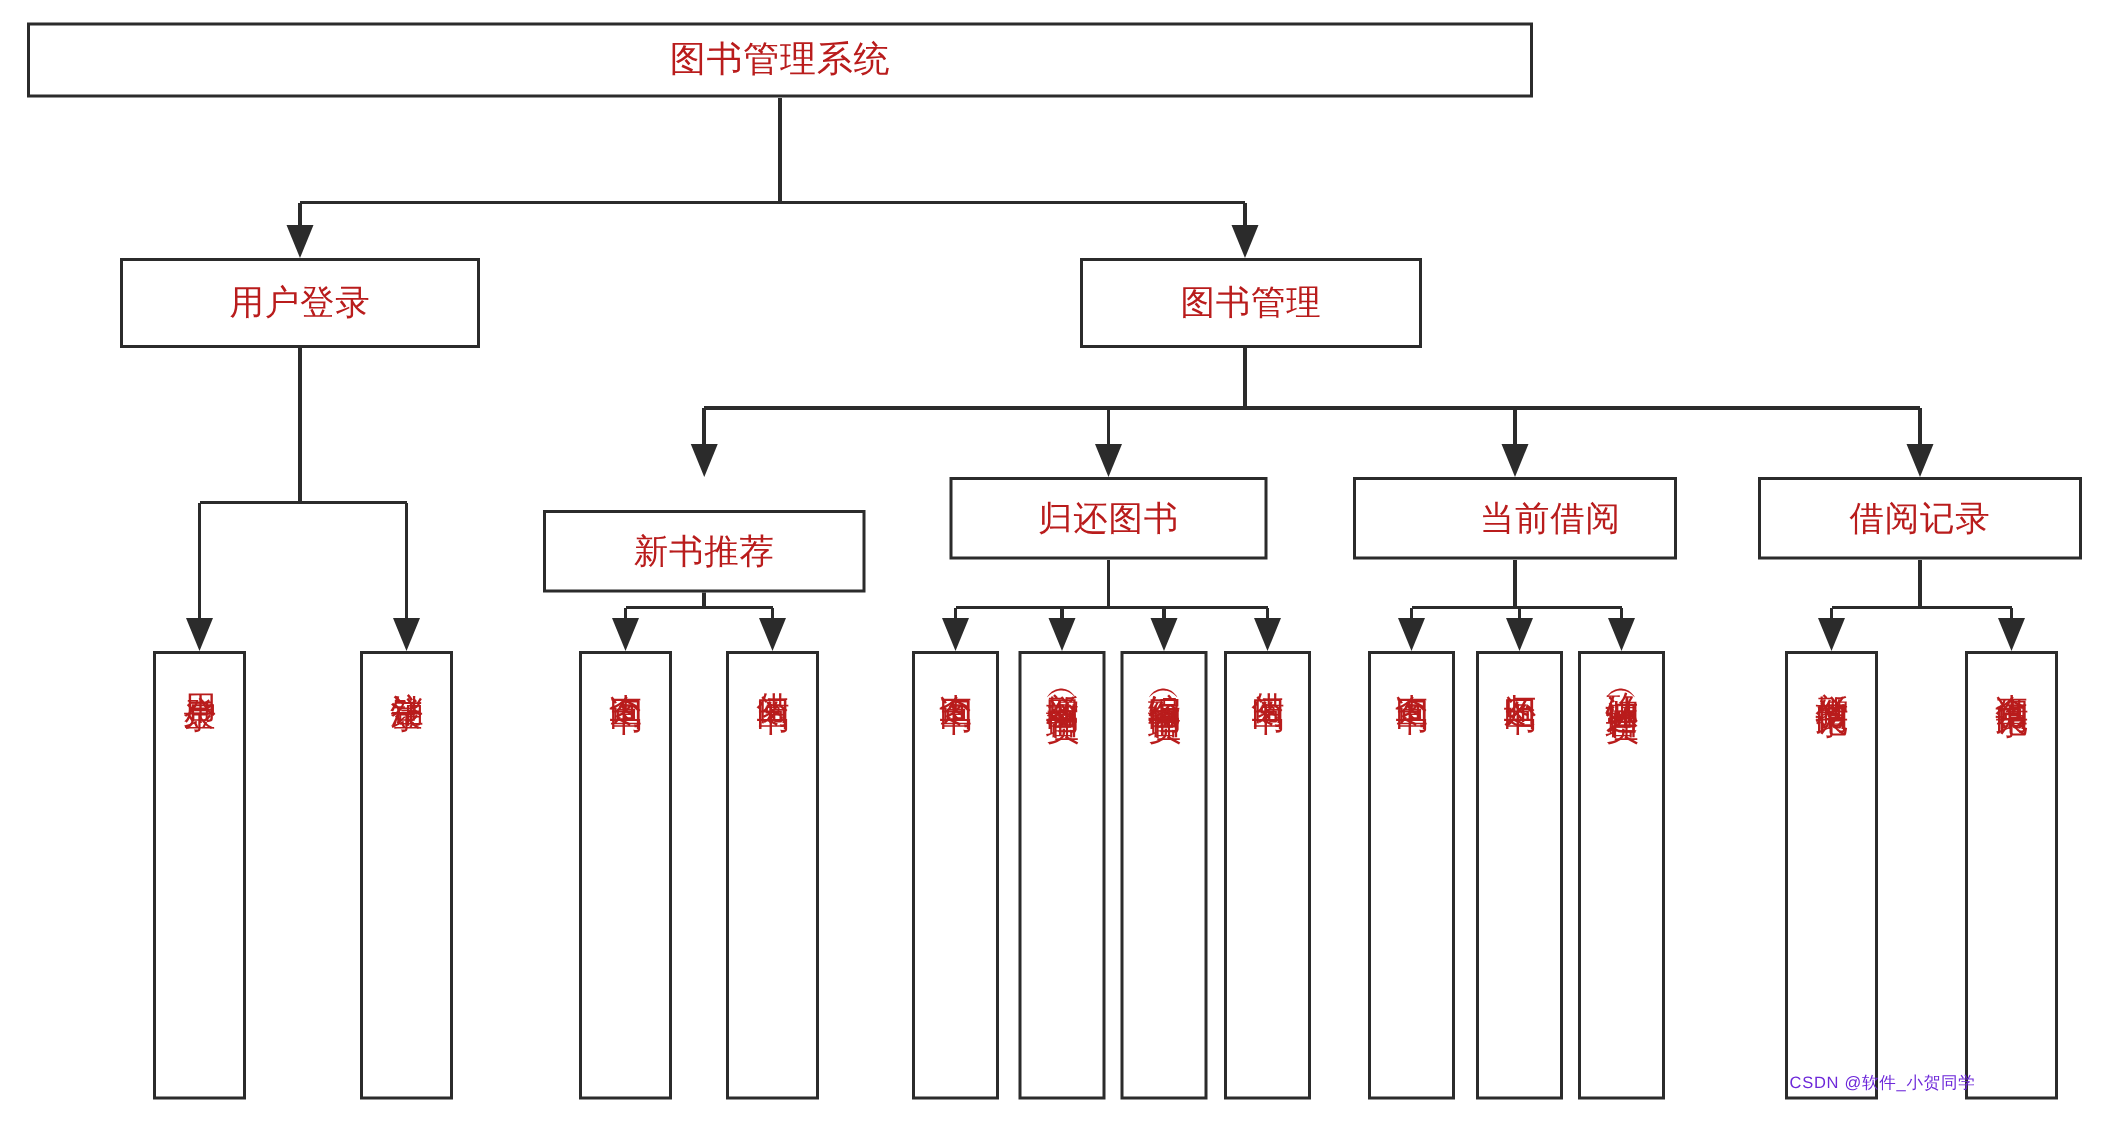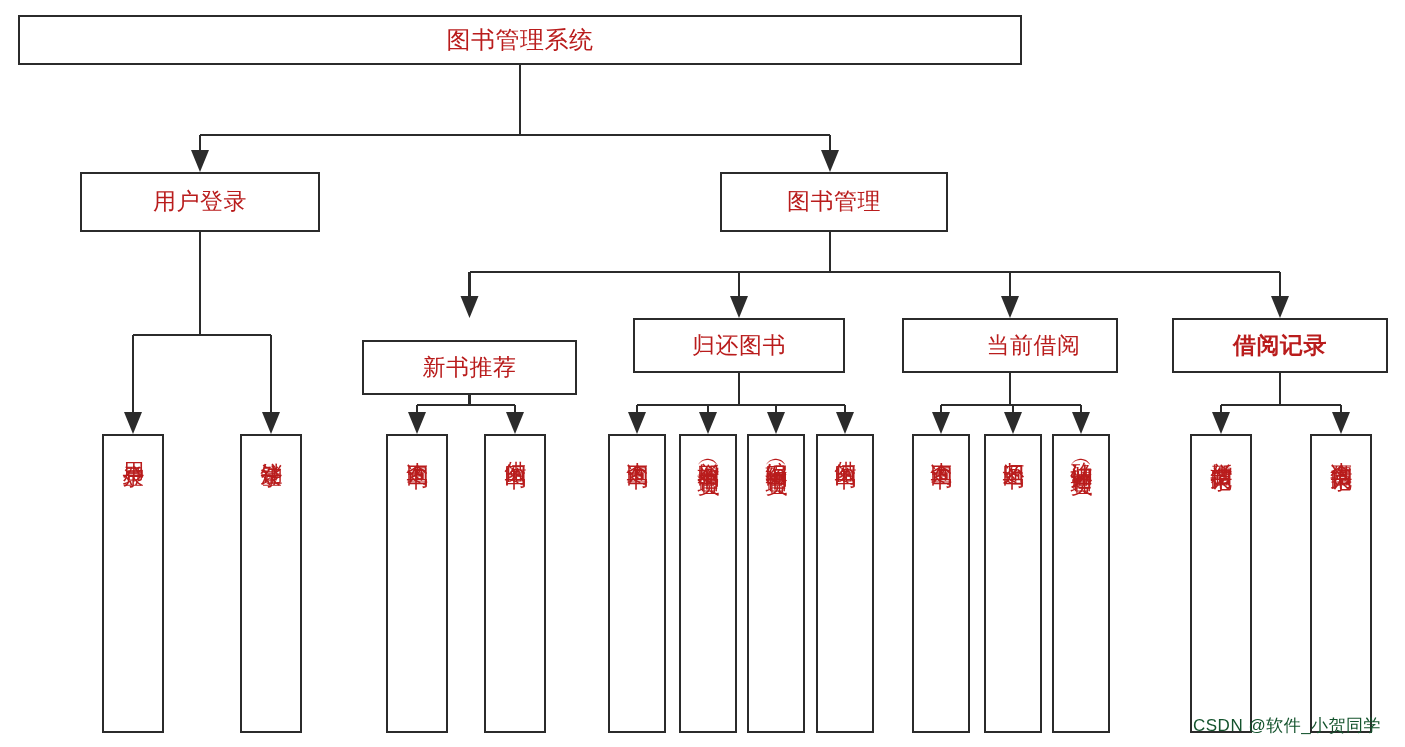--- a/index.html
+++ b/index.html
@@ -54,22 +54,22 @@
     text-orientation: upright;
     font-size: 22px;
     line-height: 1.22;
     letter-spacing: 2px;
   }
   .node-root .node-label {
     font-size: 24px;
   }
   .watermark {
     position: absolute;
-    color: #14532d;
-    font-size: 17px;
+    color: #6d28d9;
+    font-size: 11px;
     letter-spacing: 0.5px;
     white-space: pre;
     pointer-events: none;
   }
 </style>
 </head>
 <body>
 
 <div id="diagram-root">
 
@@ -140,21 +140,21 @@
       </div>
       <div class="node-box node-horizontal" style="left: 362px; top: 318px; width: 215px; height: 55px; margin-top: 22px;">
         <span class="node-label">新书推荐</span>
       </div>
       <div class="node-box node-horizontal" style="left: 633px; top: 318px; width: 212px; height: 55px;">
         <span class="node-label">归还图书</span>
       </div>
       <div class="node-box node-horizontal" style="left: 902px; top: 318px; width: 216px; height: 55px; padding-left: 47px;">
         <span class="node-label">当前借阅</span>
       </div>
-      <div class="node-box node-horizontal" style="left: 1172px; top: 318px; width: 216px; height: 55px; font-weight: bold;">
+      <div class="node-box node-horizontal" style="left: 1172px; top: 318px; width: 216px; height: 55px;">
         <span class="node-label">借阅记录</span>
       </div>
       <div class="node-box node-vertical" style="left: 102px; top: 434px; width: 62px; height: 299px;">
         <span class="node-label">用户登录</span>
       </div>
       <div class="node-box node-vertical" style="left: 240px; top: 434px; width: 62px; height: 299px;">
         <span class="node-label">注销登录</span>
       </div>
       <div class="node-box node-vertical" style="left: 386px; top: 434px; width: 62px; height: 299px;">
         <span class="node-label">查询图书</span>

